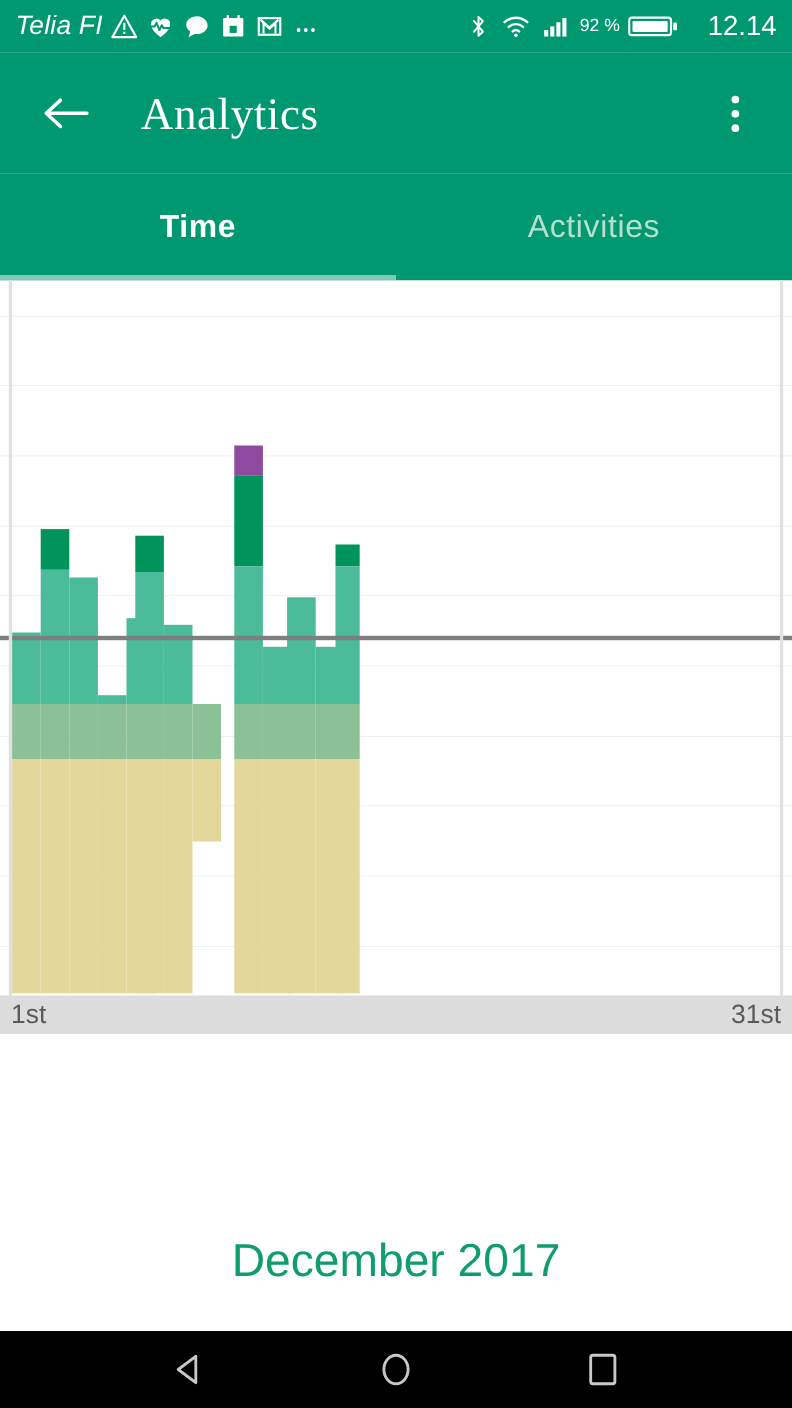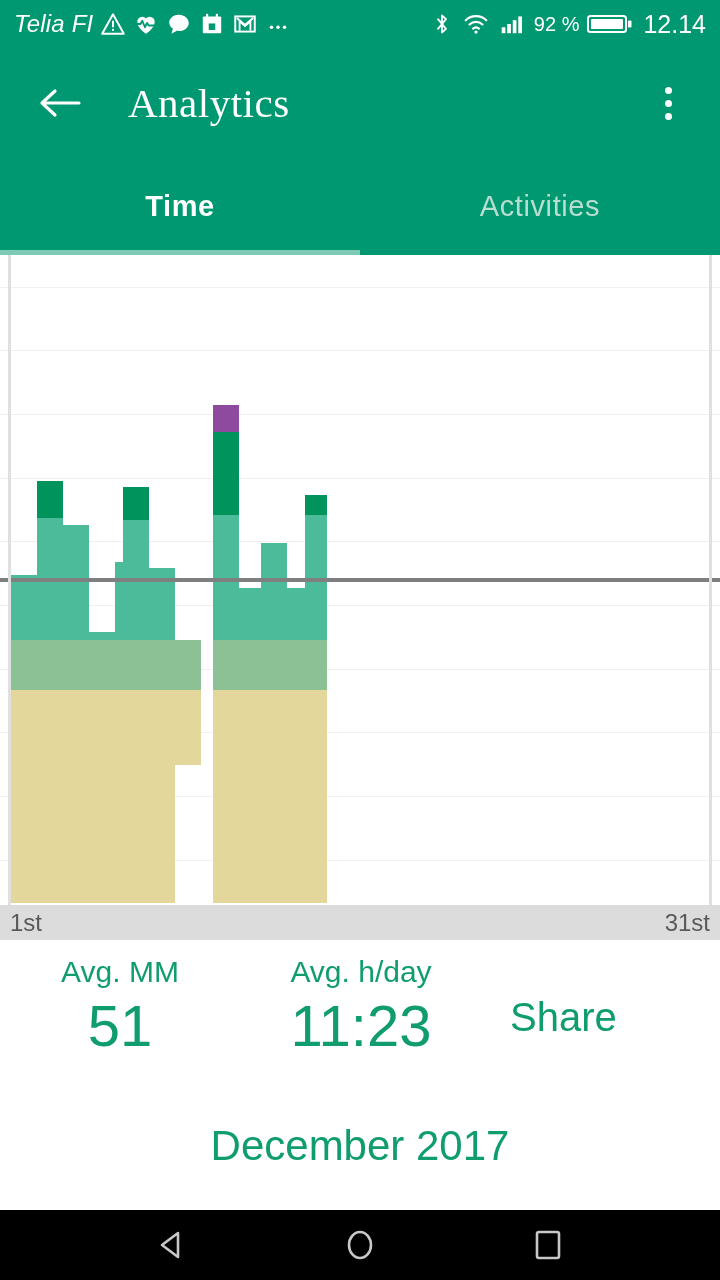--- a/index.html
+++ b/index.html
@@ -14,22 +14,22 @@
   
   .statusbar {
     position:absolute; top:0; left:0; width:720px; height:48px;
     background:#009870; color:#ffffff;
     display:flex; align-items:center; padding:0 14px;
   }
   .sb-left { display:flex; align-items:center; gap:7px; flex:1; }
   .sb-right { display:flex; align-items:center; gap:8px; }
   .carrier { font-size:24px; letter-spacing:0.2px;font-style:italic; }
   .sb-icon { display:inline-flex; align-items:center; }
-  .clock { font-size:25px; margin-left:2px; }
-  .batt-pct { font-size:20px;text-align:center; }
+  .clock { font-size:25px; margin-left:18px; }
+  .batt-pct { font-size:16px;text-align:center; }
 
   
   .appbar {
     position:absolute; top:48px; left:0; width:720px; height:110px;
     background:#009870;
     display:flex; align-items:center;
   }
   .back-btn {
     width:76px; height:76px; margin-left:22px;
     display:flex; align-items:center; justify-content:center;
@@ -283,31 +283,20 @@
       </div>
     <div class="axis-left"></div>
     <div class="axis-right"></div>
   </div>
 
   <div class="xaxis">
     <span>1st</span>
     <span>31st</span>
   </div>
 
-  <div class="stats">
-    <div class="stat stat-mm">
-      <div class="stat-label">Avg. MM</div>
-      <div class="stat-value">51</div>
-    </div>
-    <div class="stat stat-day">
-      <div class="stat-label">Avg. h/day</div>
-      <div class="stat-value">11:23</div>
-    </div>
-    <div class="share-btn">Share</div>
-  </div>
 
   <div class="month">December 2017</div>
 
   <div class="navbar">
     <div class="nav-btn">
       <svg width="40" height="40" viewBox="0 0 40 40">
           <path d="M26 8 L10 20 L26 32 Z" fill="none" stroke="#c8c8c8" stroke-width="2.6" stroke-linejoin="round"></path>
         </svg>
     </div>
     <div class="nav-btn">

